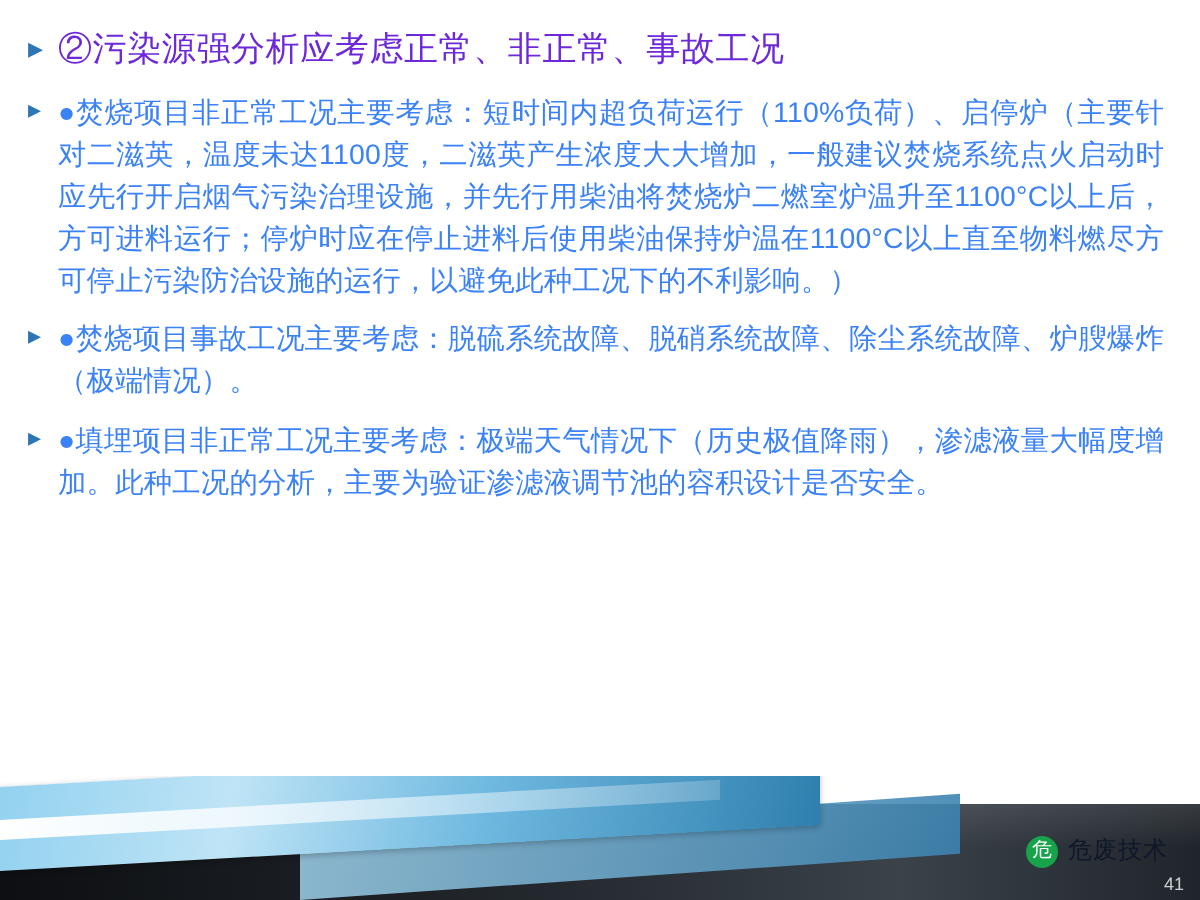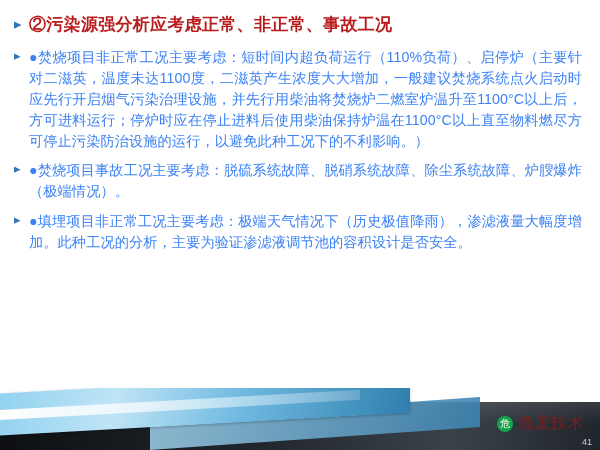--- a/index.html
+++ b/index.html
@@ -51,22 +51,22 @@
   .text {
     flex: 1 1 auto;
     color: #3b82f6;
     font-size: 14.2px;
     line-height: 1.47;
     letter-spacing: 0.1px;
     text-align: justify;
   }
   .title-row .text {
     font-size: 17px;
-    font-weight: bold;
-    color: #b91c1c;
+    font-weight: normal;
+    color: #6d28d9;
     line-height: 1.3;
     letter-spacing: 0.3px;
   }
   .title-row {
     margin-bottom: 11px;
   }
   .para {
     margin-bottom: 9px;
   }
   
@@ -141,22 +141,22 @@
     background: #17a34a;
     display: flex;
     align-items: center;
     justify-content: center;
     color: #ffffff;
     font-size: 10px;
     line-height: 1;
     font-family: "DejaVu Sans", sans-serif;
   }
   .logo-text {
-    color: #7f1d1d;
-    font-size: 16px;
+    color: #0f172a;
+    font-size: 12px;
     letter-spacing: 0.5px;
   }
   
   .page-number {
     position: absolute;
     right: 8px;
     bottom: 3px;
     color: #c9ced3;
     font-size: 9px;
     font-family: "Liberation Sans", sans-serif;

